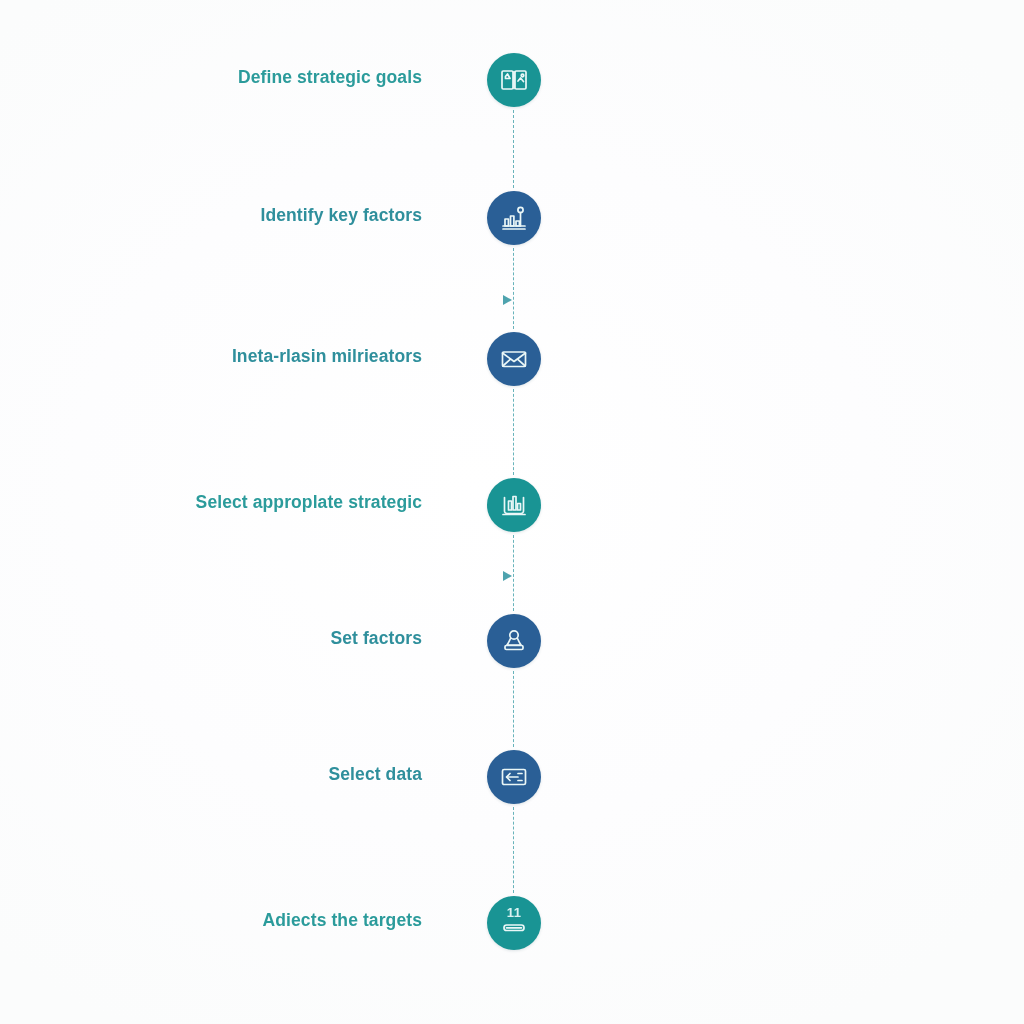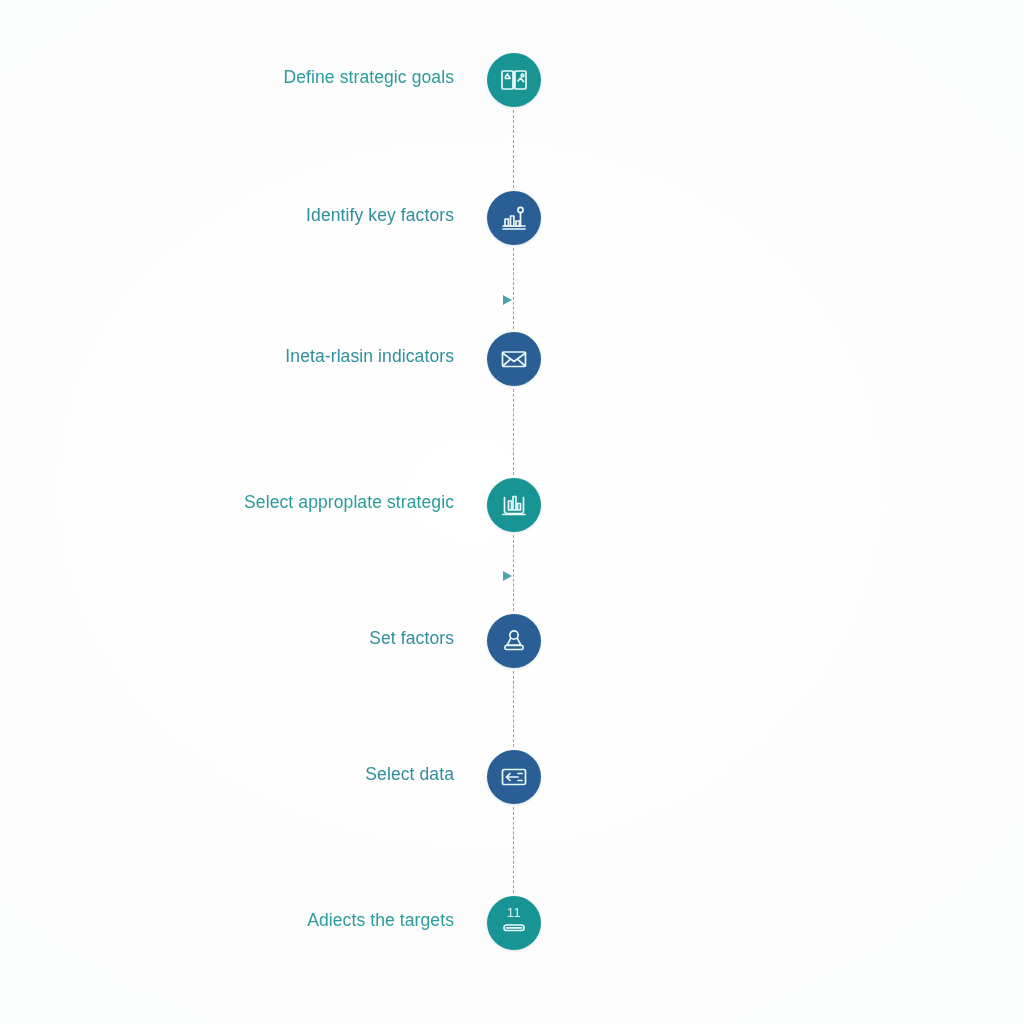--- a/index.html
+++ b/index.html
@@ -33,27 +33,28 @@
     opacity:.85;
   }
   .step{
     position:absolute;
     left:0;
     width:1024px;
     height:0;
   }
   .step .label{
     position:absolute;
-    right:570px;
+    right:602px;
     top:-13px;
     text-align:right;
     white-space:nowrap;
     font-size:17.5px;
     letter-spacing:.1px;
     color:#2b9b9b;
+    font-weight:bold;
   }
   .step.blue .label{color:#2f8f9c;}
   .node{
     position:absolute;
     left:487px;
     top:-27px;
     width:54px;height:54px;
     border-radius:50%;
     display:flex;
     align-items:center;
@@ -61,21 +62,21 @@
     box-shadow:0 1px 3px rgba(20,60,80,.13);
   }
   .node.teal{background:#199494;}
   .node.blue{background:#2a5f96;}
   .node svg{display:block;}
   .node .numglyph{
     position:absolute;
     top:9px;left:0;right:0;
     text-align:center;
     font-size:13px;
-    font-weight:400;
+    font-weight:700;
     color:#d9f2f2;
     letter-spacing:.5px;
   }
 </style>
 </head>
 <body>
 
 <div id="canvas">
   <div id="spines">
       <div class="spine" style="top: 110px; height: 78px;"></div>
@@ -113,21 +114,21 @@
                <rect x="11.5" y="13" width="3.4" height="10" fill="none" stroke="#eaf7f7" stroke-width="1.7" stroke-linecap="round" stroke-linejoin="round"></rect>
                <rect x="17" y="18" width="3.4" height="5" fill="none" stroke="#eaf7f7" stroke-width="1.7" stroke-linecap="round" stroke-linejoin="round"></rect>
                <path d="M21.5 23 V9.5" fill="none" stroke="#eaf7f7" stroke-width="1.7" stroke-linecap="round" stroke-linejoin="round"></path>
                <circle cx="21.5" cy="7" r="2.6" fill="none" stroke="#eaf7f7" stroke-width="1.7" stroke-linecap="round" stroke-linejoin="round"></circle>
                <path d="M4 26 h22" fill="none" stroke="#eaf7f7" stroke-width="1.7" stroke-linecap="round" stroke-linejoin="round"></path>
             </svg>
           </span>
         </div>
       </div>
       <div class="step blue" style="top: 359px;">
-        <div class="label">Ineta-rlasin indicators</div>
+        <div class="label">Ineta-rlasin milrieators</div>
         <div class="node blue" style="background: rgb(42, 95, 150);">
           <span>
             <svg width="30" height="30" viewBox="0 0 30 30" aria-hidden="true">
               <rect x="3.5" y="8" width="23" height="14.5" rx="1.2" fill="none" stroke="#eaf7f7" stroke-width="1.7" stroke-linecap="round" stroke-linejoin="round"></rect>
                <path d="M3.5 9 L15 17.5 L26.5 9" fill="none" stroke="#eaf7f7" stroke-width="1.7" stroke-linecap="round" stroke-linejoin="round"></path>
                <path d="M3.8 22 L11.5 15.2 M26.2 22 L18.5 15.2" fill="none" stroke="#eaf7f7" stroke-width="1.7" stroke-linecap="round" stroke-linejoin="round"></path>
             </svg>
           </span>
         </div>
       </div>

